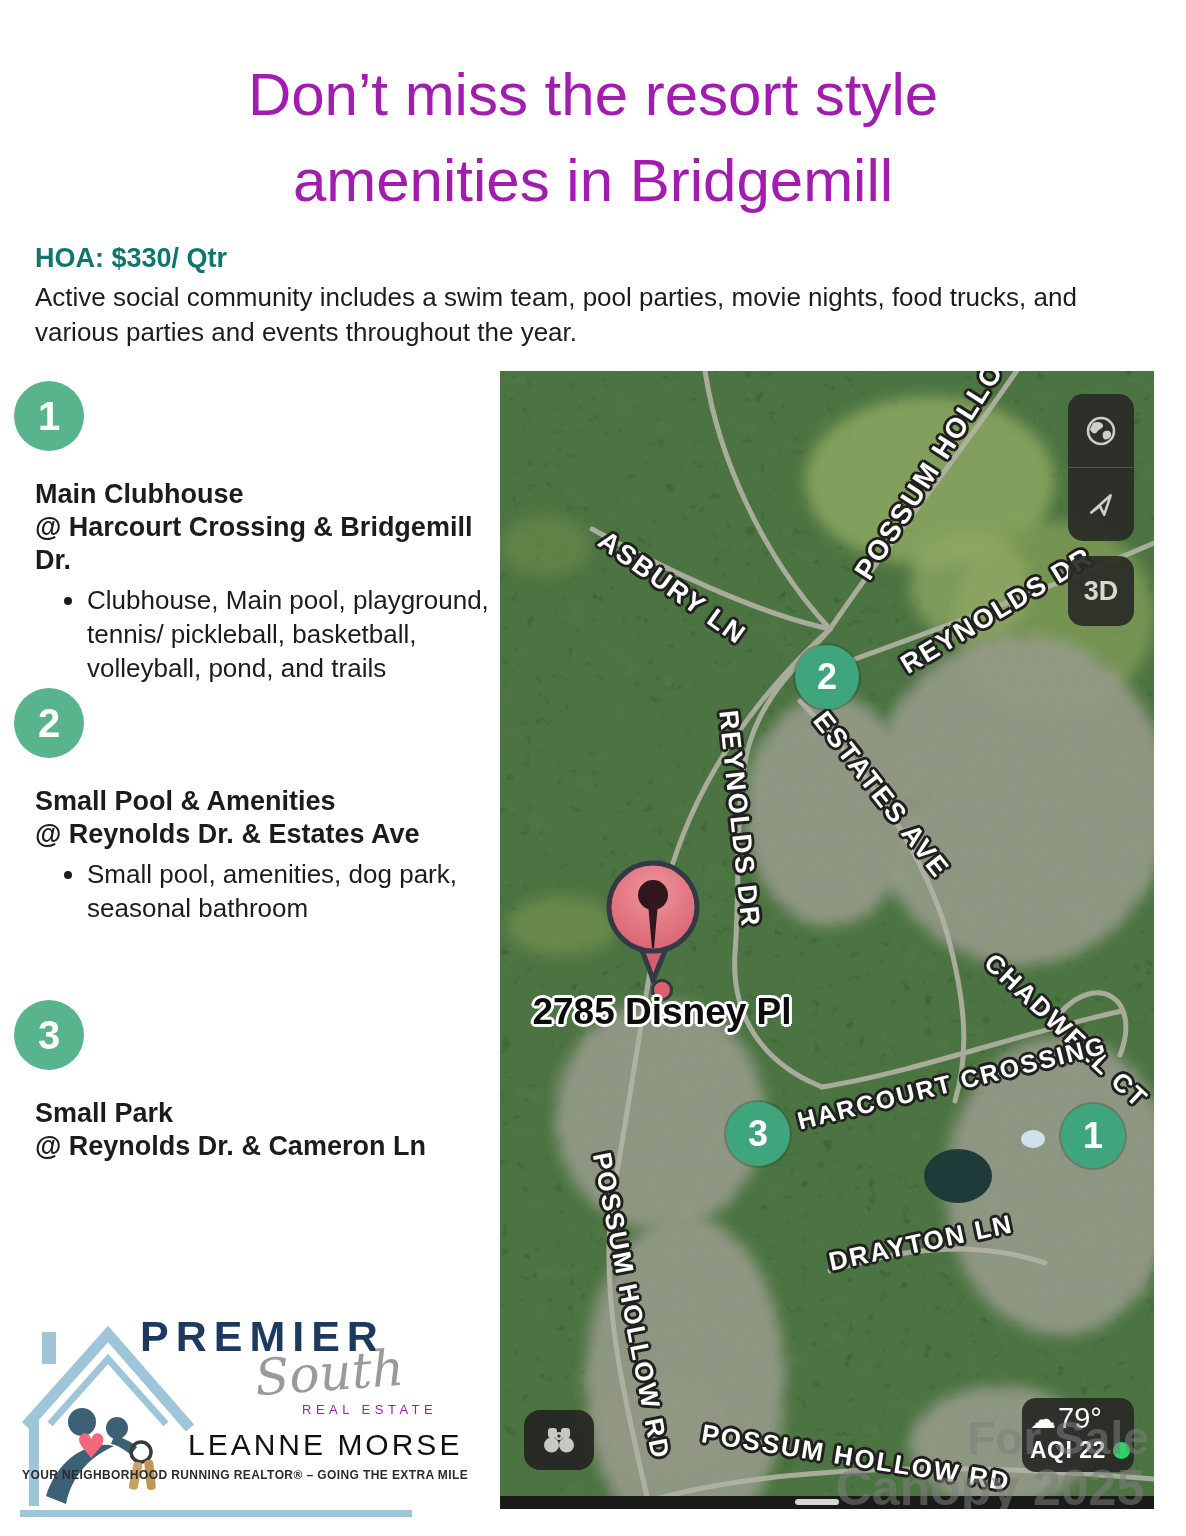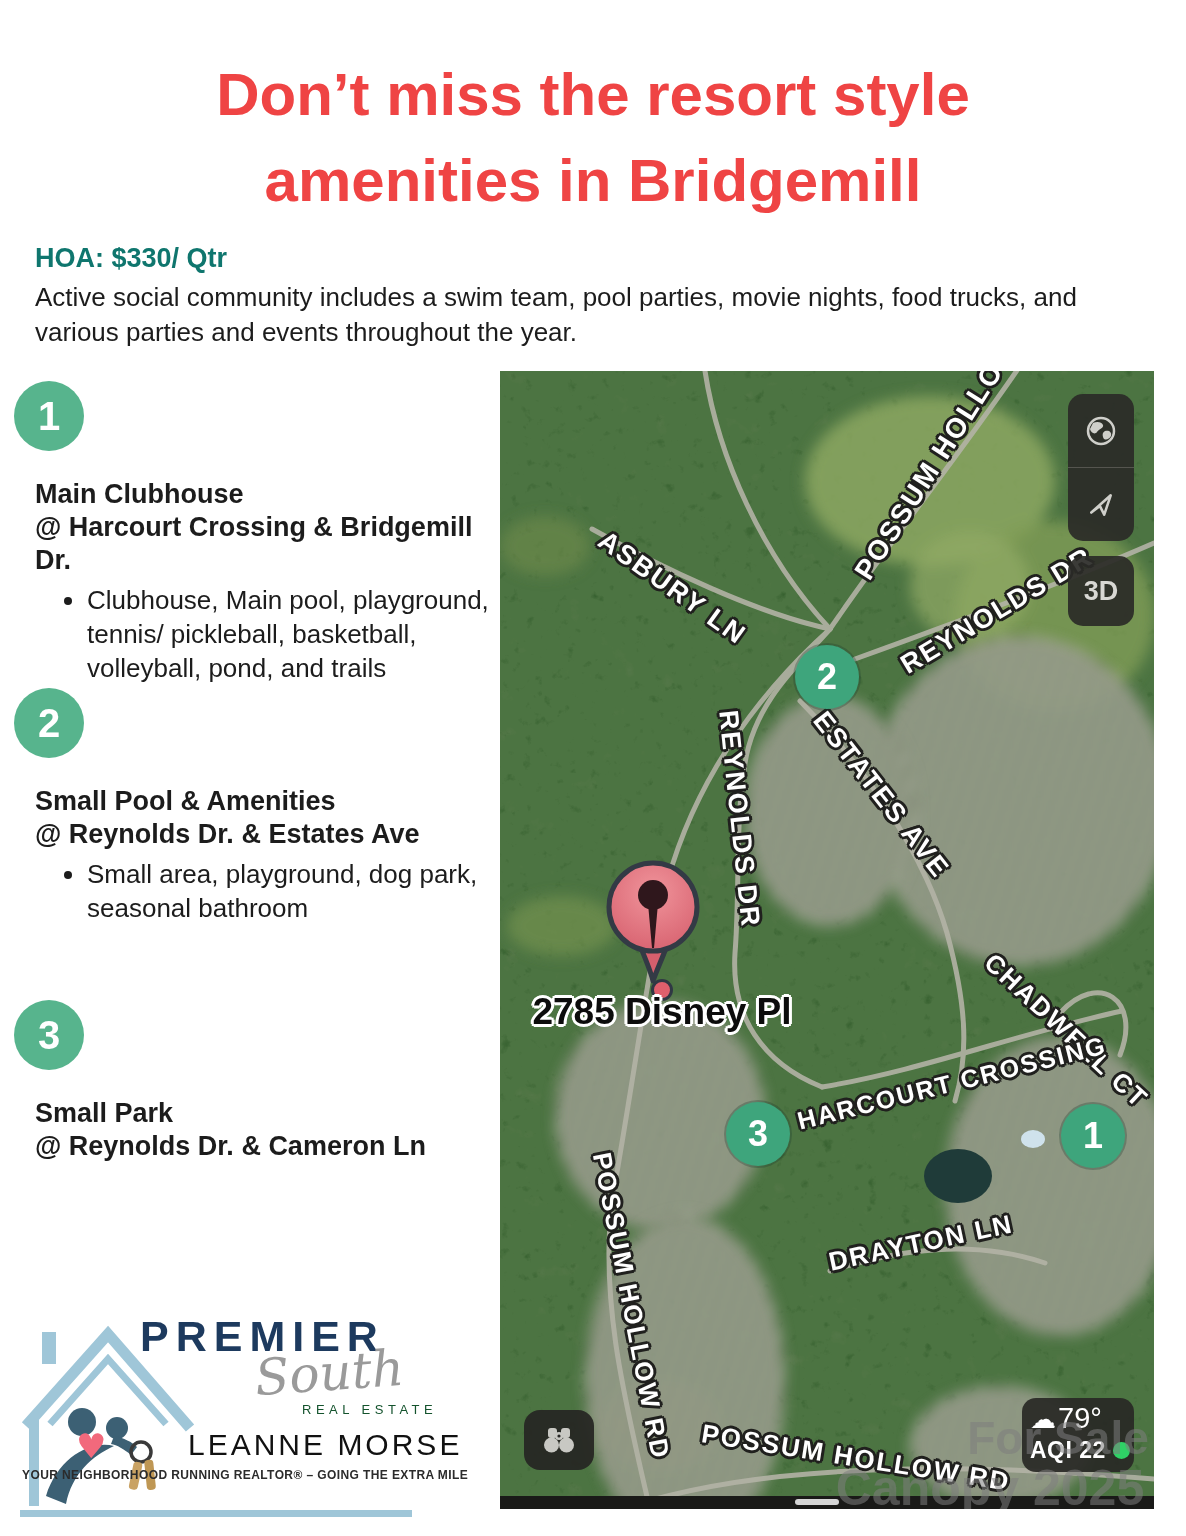--- a/index.html
+++ b/index.html
@@ -1,21 +1,21 @@
 <!DOCTYPE html>
 <html><head>
 <meta charset="utf-8">
 <style>
   html,body{margin:0;padding:0;background:#ffffff;}
   .page{position:relative;width:1186px;height:1536px;background:#ffffff;overflow:hidden;
         font-family:"Liberation Sans",sans-serif;color:#1c1c1c;}
 
   
   .title{position:absolute;top:52px;left:0;width:100%;text-align:center;
-         font-size:60px;font-weight:700;color:#ef4444;line-height:86px;letter-spacing:0px;}
+         font-size:60px;font-weight:400;color:#a21caf;line-height:86px;letter-spacing:0px;}
   .intro{position:absolute;left:35px;top:243px;width:1125px;}
   .hoa{font-size:27px;font-weight:700;color:#0f766e;margin:0 0 6px 0;}
   .desc{font-size:26px;line-height:35px;margin:0;color:#1c1c1c;}
 
   
   .amenity{position:absolute;left:14px;width:470px;}
   .badge{width:70px;height:70px;border-radius:50%;background:#57b48d;color:#fff;
          display:flex;align-items:center;justify-content:center;
          font-size:40px;font-weight:700;}
   .a-name{font-size:27px;font-weight:700;margin:27px 0 0 21px;line-height:33px;}
@@ -59,21 +59,21 @@
   .w-dot{width:17px;height:17px;border-radius:50%;background:#2fd166;}
   .wm{position:absolute;z-index:55;color:rgba(125,125,125,.55);font-weight:700;white-space:nowrap;}
   .bottombar{position:absolute;left:0;top:1125px;width:654px;height:13px;background:#1a1a18;z-index:44;}
   .bb-pill{position:absolute;left:295px;top:3px;width:44px;height:6px;border-radius:3px;background:#d6d6d6;}
 
   
   .logo{position:absolute;left:20px;top:1306px;width:450px;height:222px;}
   .brand{position:absolute;left:120px;top:6px;font-size:43px;font-weight:700;color:#1d3a5e;letter-spacing:7px;}
   .brand2{position:absolute;left:235px;top:38px;font-family:"DejaVu Serif",serif;font-style:italic;
           font-size:50px;color:#9a9a9a;transform:rotate(-4deg);}
-  .brand3{position:absolute;left:282px;top:96px;font-size:13px;color:#14532d;letter-spacing:4.5px;}
+  .brand3{position:absolute;left:282px;top:96px;font-size:13px;color:#a21caf;letter-spacing:4.5px;}
   .agent{position:absolute;left:168px;top:122px;font-size:30px;color:#111;letter-spacing:3px;}
   .tagline{position:absolute;left:2px;top:156px;font-size:12px;font-weight:700;color:#2b2b2b;
            letter-spacing:0.4px;white-space:nowrap;}
   .logo-underline{position:absolute;left:0px;top:146px;width:390px;height:7px;background:#9fc6d8;}
 </style>
 </head>
 <body>
 
 <div class="page">
 
@@ -94,21 +94,21 @@
     <ul class="a-feats">
         <li>Clubhouse, Main pool, playground, tennis/ pickleball, basketball, volleyball, pond, and trails</li>
       </ul>
   </div>
 
   <div class="amenity" style="top:688px;">
     <div class="badge">2</div>
     <div class="a-name">Small Pool &amp; Amenities</div>
     <div class="a-loc">@ Reynolds Dr. &amp; Estates Ave</div>
     <ul class="a-feats">
-        <li>Small area, playground, dog park, seasonal bathroom</li>
+        <li>Small pool, amenities, dog park, seasonal bathroom</li>
       </ul>
   </div>
 
   <div class="amenity" style="top:1000px;">
     <div class="badge">3</div>
     <div class="a-name">Small Park</div>
     <div class="a-loc">@ Reynolds Dr. &amp; Cameron Ln</div>
   </div>
 
   <div class="map">

